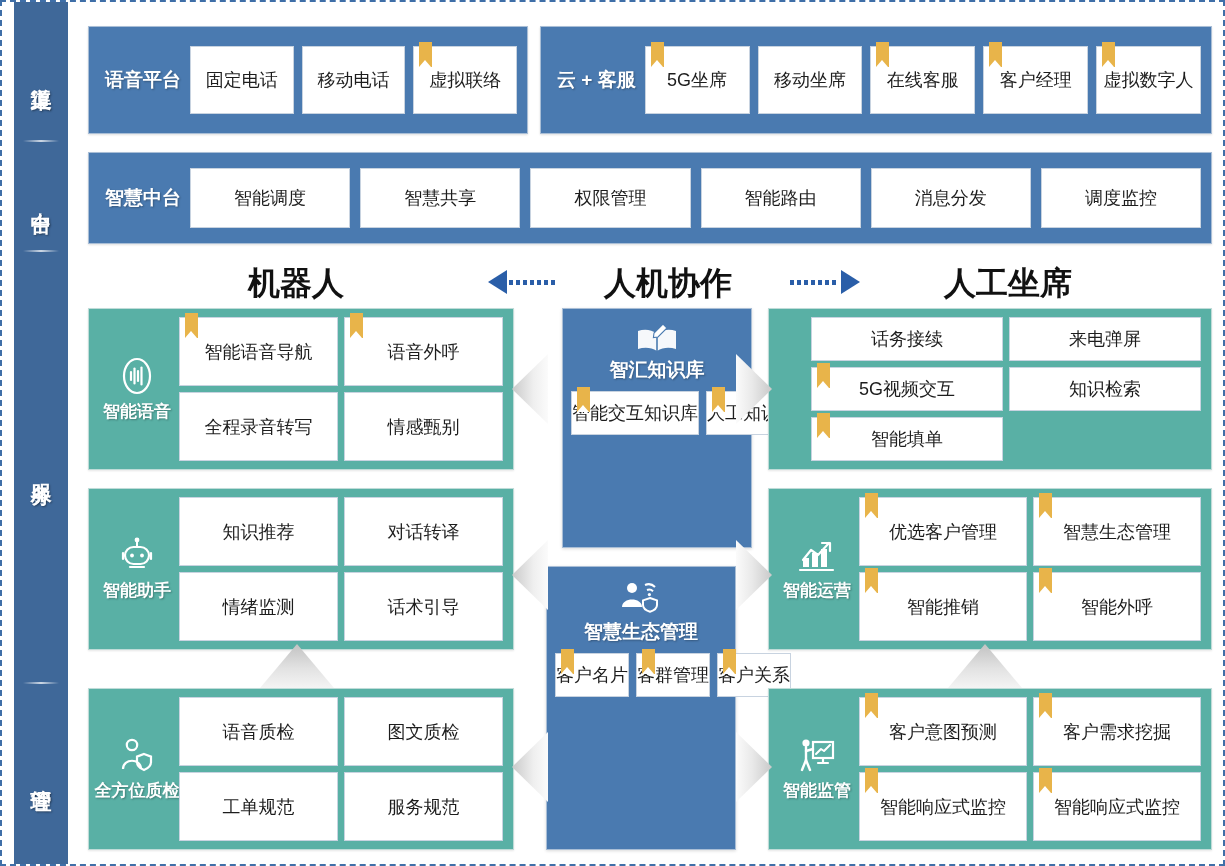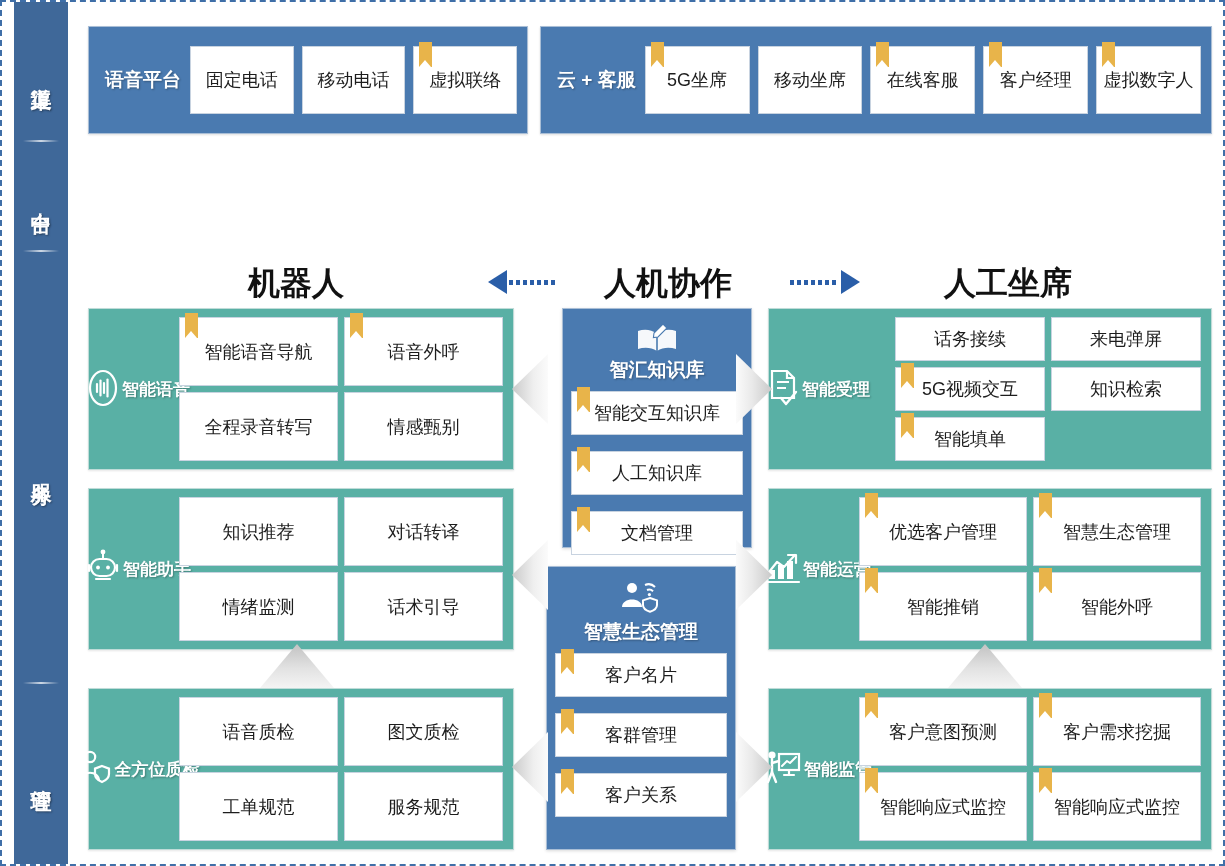--- a/index.html
+++ b/index.html
@@ -148,21 +148,21 @@
   .gpanel{
     position:absolute;
     background:#59b0a5;
     border:1px solid #bfdcd8;
     display:flex; align-items:center;
     padding:8px 10px 8px 6px;
     box-shadow:0 1px 2px rgba(0,0,0,.10);
   }
   .gp-head{
     width:84px; min-width:84px;
-    display:flex; flex-direction:row;
+    display:flex; flex-direction:column;
     align-items:center; justify-content:center;
     color:#fff;
   }
   .gp-head .ic{ margin-bottom:3px; }
   .gp-head .nm{
     font-size:17px; font-weight:bold; white-space:nowrap;
     text-shadow:1px 1px 2px rgba(0,0,0,.3);
   }
   .gp-grid{
     flex:1; display:grid; gap:6px; height:100%;
@@ -190,21 +190,21 @@
   #cb-kb  { left:474px; top:0px;   width:190px; height:240px; }
   #cb-eco { left:458px; top:258px; width:190px; height:284px; }
   .cb-head{
     display:flex; flex-direction:column; align-items:center;
     color:#fff; padding:4px 0 8px 0;
   }
   .cb-head .nm{
     font-size:19px; font-weight:bold; margin-top:2px;
     text-shadow:1px 1px 2px rgba(0,0,0,.3);
   }
-  .cb-list{ display:flex; flex-direction:column; gap:16px; }
+  .cb-list{ display:flex; flex-direction:row; gap:7px; }
   .cb-item{
     position:relative;
     background:#fff;
     border:1px solid #c8d3e0;
     height:44px;
     display:flex; align-items:center; justify-content:center;
     font-size:18px; color:#1d1d1d;
     white-space:nowrap;
   }
 
@@ -292,20 +292,43 @@
           <span class="bm"></span>
           <span>客户经理</span>
         </div>
         <div class="cell">
           <span class="bm"></span>
           <span>虚拟数字人</span>
         </div>
       </div>
     </div>
 
+    <div class="bluebar" id="bar-mid">
+      <div class="bar-title">智慧中台</div>
+      <div class="cells">
+        <div class="cell">
+          <span>智能调度</span>
+        </div>
+        <div class="cell">
+          <span>智慧共享</span>
+        </div>
+        <div class="cell">
+          <span>权限管理</span>
+        </div>
+        <div class="cell">
+          <span>智能路由</span>
+        </div>
+        <div class="cell">
+          <span>消息分发</span>
+        </div>
+        <div class="cell">
+          <span>调度监控</span>
+        </div>
+      </div>
+    </div>
 
     <div class="headrow">
       <div class="hr-label" id="hr-robot">机器人</div>
       <div class="arrow-dash" id="ar-left">
         <div class="tri-l"></div>
         <div class="dashline"></div>
       </div>
       <div class="hr-label" id="hr-coop">人机协作</div>
       <div class="arrow-dash" id="ar-right">
         <div class="dashline"></div>
@@ -459,32 +482,20 @@
             <span>客群管理</span>
           </div>
           <div class="cb-item">
             <span class="bm"></span>
             <span>客户关系</span>
           </div>
         </div>
       </div>
 
       <div class="gpanel" id="gp-accept">
-        <div class="gp-head">
-          <span class="ic">
-            <svg width="38" height="42" viewBox="0 0 38 42">
-              <path d="M8 4 h15 l7 7 v20 h-22 z" fill="none" stroke="#fff" stroke-width="2.2"></path>
-              <path d="M23 4 v7 h7" fill="none" stroke="#fff" stroke-width="2.2"></path>
-              <line x1="13" y1="15" x2="25" y2="15" stroke="#fff" stroke-width="2"></line>
-              <line x1="13" y1="21" x2="22" y2="21" stroke="#fff" stroke-width="2"></line>
-              <path d="M17 31 l5 6 l10 -12" fill="none" stroke="#fff" stroke-width="2.4" stroke-linecap="round" stroke-linejoin="round"></path>
-            </svg>
-          </span>
-          <span class="nm">智能受理</span>
-        </div>
         <div class="gp-grid g2x3">
           <div class="cell">
             <span>话务接续</span>
           </div>
           <div class="cell">
             <span>来电弹屏</span>
           </div>
           <div class="cell">
             <span class="bm"></span>
             <span>5G视频交互</span>

